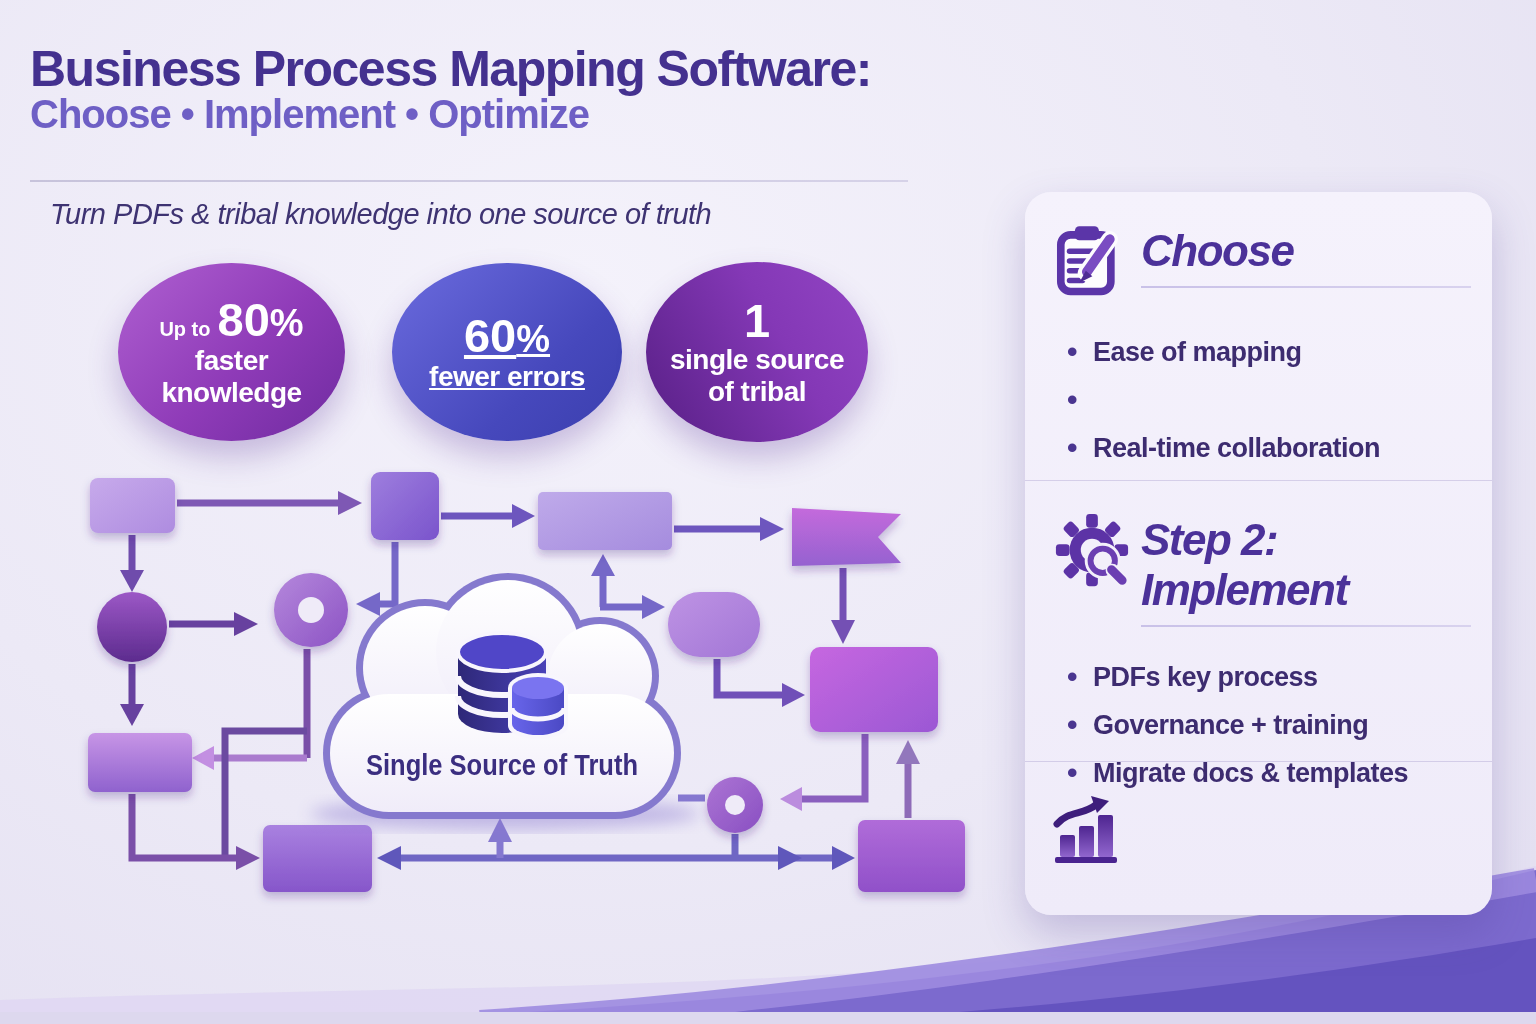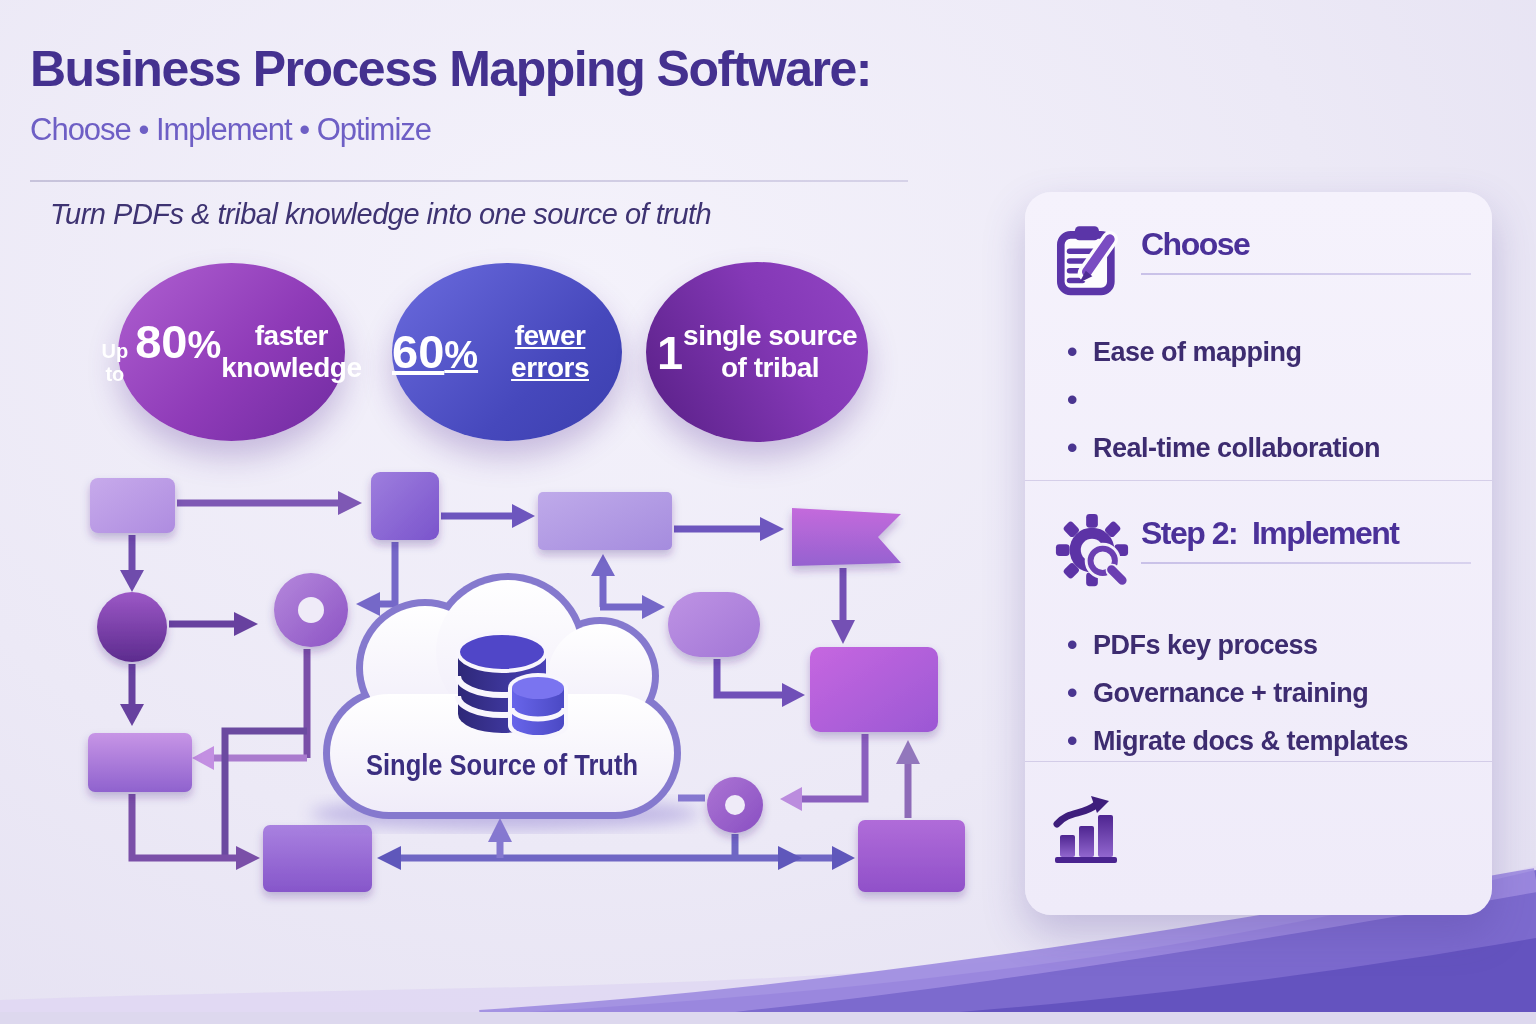--- a/index.html
+++ b/index.html
@@ -3,27 +3,27 @@
 <meta charset="utf-8">
 <style>
   html,body{margin:0;padding:0;background:#DDD8EE;}
   #canvas{
     position:relative;width:1536px;height:1012px;overflow:hidden;
     font-family:"Liberation Sans",sans-serif;
     background:radial-gradient(ellipse at 38% 28%, #F4F2FB 0%, #ECE9F6 55%, #E3DFF1 100%);
   }
   
   .title{position:absolute;left:30px;top:40px;font-size:50px;font-weight:800;letter-spacing:-1.5px;color:#44318F;}
-  .title2{position:absolute;left:30px;top:112px;font-size:31px;font-weight:400;letter-spacing:-1px;color:#6E5FC5;}
+  .title2{position:absolute;left:30px;top:92px;font-size:40px;font-weight:700;letter-spacing:-1px;color:#6E5FC5;}
   .hr{position:absolute;left:30px;top:180px;width:878px;height:2px;
       background:linear-gradient(90deg,#C7C3DB,#D6D2E8);}
   .tagline{position:absolute;left:30px;top:198px;font-size:29px;font-style:italic;font-weight:400;
       letter-spacing:-0.5px;color:#3E3372;margin-left:20px;}
   
-  .oval{position:absolute;border-radius:50%;color:#FFFFFF;display:flex;flex-direction:row;
+  .oval{position:absolute;border-radius:50%;color:#FFFFFF;display:flex;flex-direction:column;
         align-items:center;justify-content:center;text-align:center;
         box-shadow:0 16px 30px rgba(90,50,150,.28);}
   .o1{left:118px;top:263px;width:227px;height:178px;
       background:linear-gradient(135deg,#AF60D1 0%,#8F3BB8 55%,#6F2BA0 100%);}
   .o2{left:392px;top:263px;width:230px;height:178px;
       background:linear-gradient(135deg,#6B6BDE 0%,#4648BC 65%,#3B3FAE 100%);text-decoration:underline;}
   .o3{left:646px;top:262px;width:222px;height:180px;
       background:linear-gradient(60deg,#571F85 0%,#8438B6 60%,#9245C4 100%);}
   .val-row{display:flex;align-items:baseline;justify-content:center;}
   .prefix{font-size:20px;font-weight:700;margin-right:7px;}
@@ -36,22 +36,22 @@
   .card{position:absolute;left:1025px;top:192px;width:467px;height:723px;border-radius:26px;
         background:linear-gradient(180deg,#F5F2FC 0%,#EFEBF9 100%);
         box-shadow:0 18px 42px rgba(80,60,150,.26);}
   .sec{box-sizing:border-box;padding:30px 24px 0 28px;}
   .sec1{height:289px;border-bottom:1px solid rgba(110,90,170,.22);}
   .sec2{height:281px;border-bottom:1px solid rgba(110,90,170,.22);}
   .sec3{height:152px;}
   .sec-head{display:flex;align-items:flex-start;}
   .sec-icon{width:84px;flex:0 0 84px;margin-top:2px;}
   .head-wrap{flex:1;}
-  .sec h2{margin:4px 12px 10px 4px;font-size:32px;font-weight:800;letter-spacing:-1.5px;
-          color:#4B3199;white-space:pre-wrap;}
+  .sec h2{margin:4px 12px 10px 4px;font-size:44px;font-weight:800;letter-spacing:-1.5px;
+          color:#4B3199;white-space:pre-wrap;font-style:italic;}
   .rule{height:2px;margin-left:4px;width:330px;background:linear-gradient(90deg,#C9C1E8,#D8D2EE);}
   .sec ul{list-style:none;margin:26px 0 0 0;padding:0 0 0 14px;}
   .sec li{display:flex;align-items:center;height:48px;font-size:27px;font-weight:700;
           letter-spacing:-0.5px;color:#3D2C70;}
   .dot{font-size:30px;color:#4A3590;margin-right:16px;line-height:1;}
   
   #waves{position:absolute;left:0;top:820px;width:1536px;height:204px;}
   #flow{position:absolute;left:60px;top:450px;width:920px;height:470px;}
 </style>
 </head>

